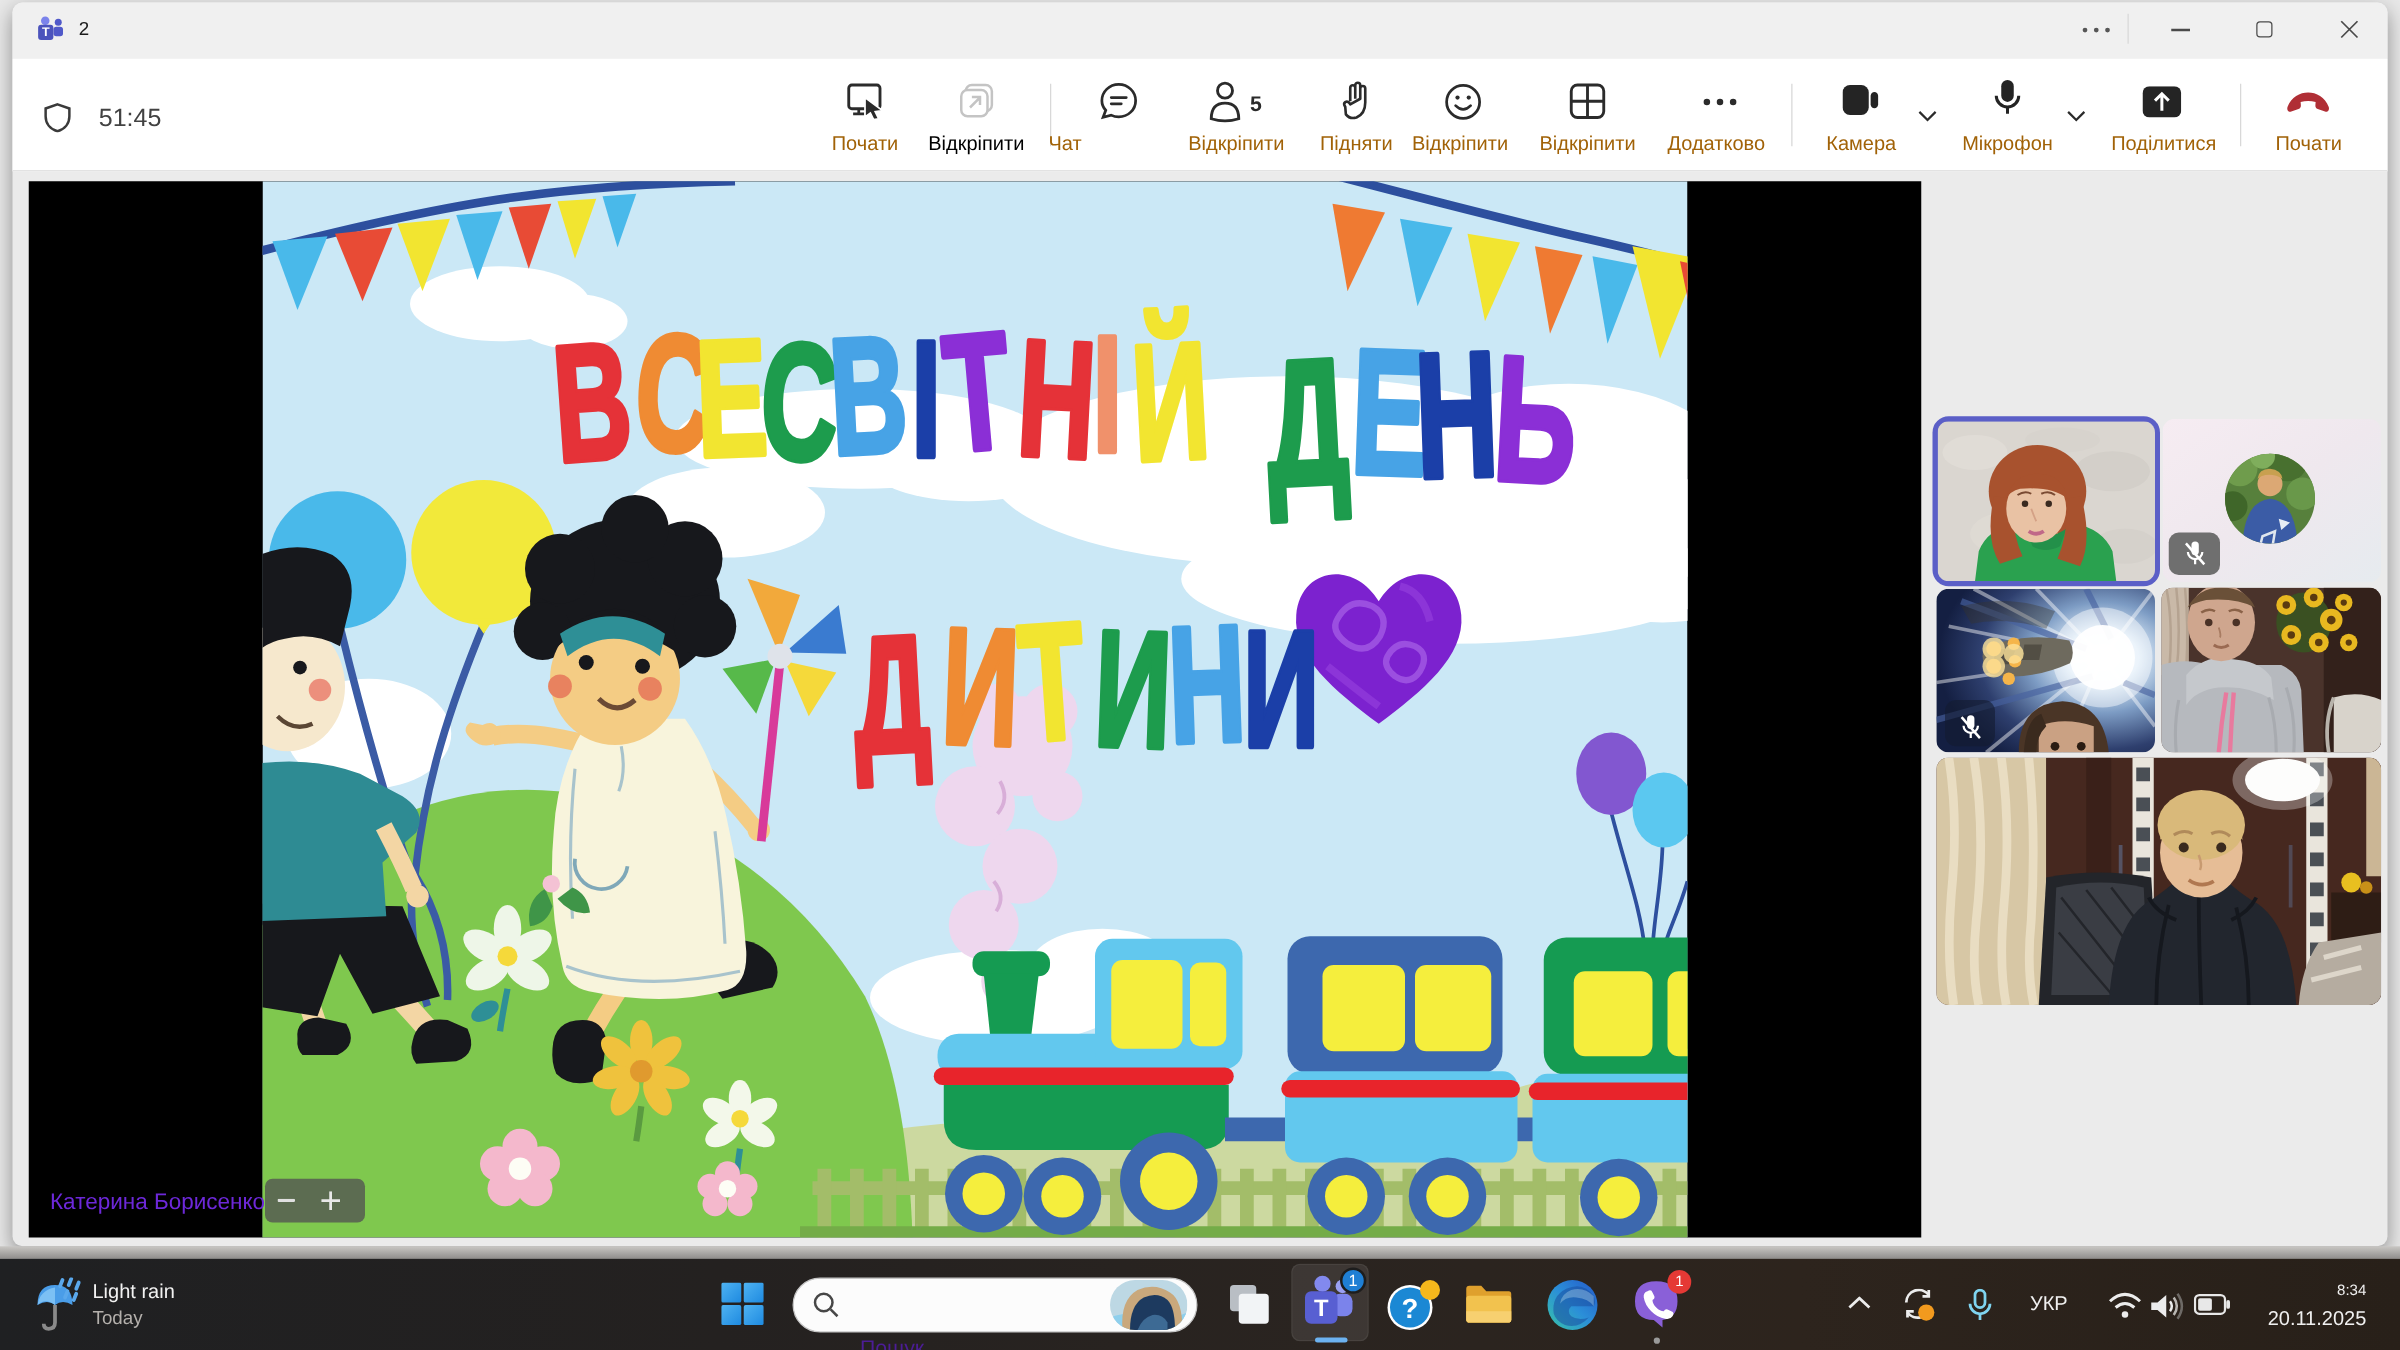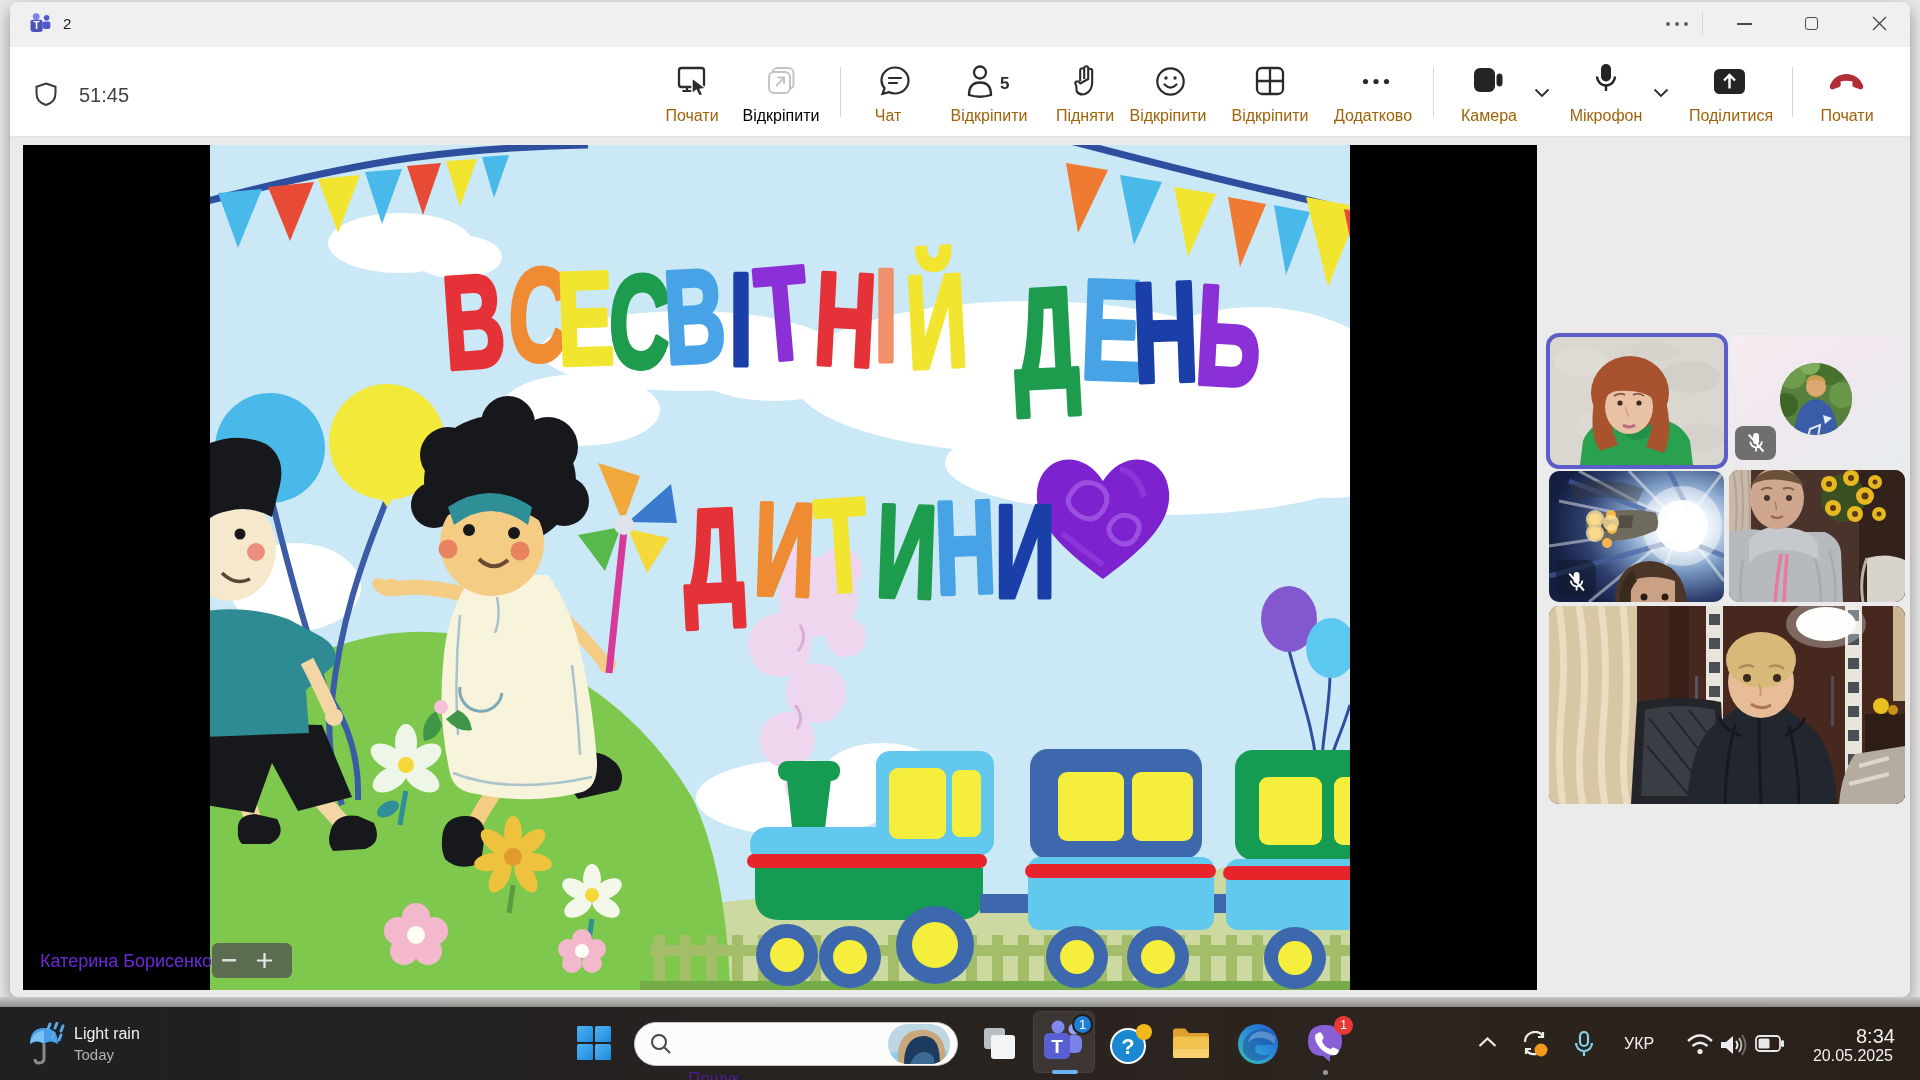--- a/index.html
+++ b/index.html
@@ -64,21 +64,21 @@
 <rect x="2" y="6" width="21" height="21" rx="5" fill="#fff" stroke="#c4c4c4" stroke-width="2"></rect>
 <path d="M9,20 L16.5,12.5 M10.5,11.5 h6.5 v6.5" fill="none" stroke="#c4c4c4" stroke-width="2"></path>
 </svg>
 <div class="tlbl gray" style="left:781px">Відкріпити</div>
 <div class="sep" style="left:840px"></div>
 
 <svg class="abs" style="left:879px;top:65px" width="32" height="32" viewBox="0 0 32 32">
 <path d="M16,2.5 C23.5,2.5 29.5,8.3 29.5,15.5 C29.5,22.7 23.5,28.5 16,28.5 C13.8,28.5 11.7,28 9.9,27.1 L3.5,28.8 L5.6,23.2 C3.6,21 2.5,18.4 2.5,15.5 C2.5,8.3 8.5,2.5 16,2.5 Z" fill="none" stroke="#2b2b2b" stroke-width="2.2"></path>
 <path d="M10,13 h12 M10,18 h8" stroke="#2b2b2b" stroke-width="2.2" stroke-linecap="round"></path>
 </svg>
-<div class="tlbl" style="left:888px">Чат</div>
+<div class="tlbl" style="left:852px">Чат</div>
 
 <svg class="abs" style="left:964px;top:64px" width="50" height="34" viewBox="0 0 50 34">
 <circle cx="16" cy="8.5" r="6" fill="none" stroke="#2b2b2b" stroke-width="2.3"></circle>
 <path d="M5,31 C5,22.5 8.5,18.5 16,18.5 C23.5,18.5 27,22.5 27,31 Q16,34.5 5,31 Z" fill="none" stroke="#2b2b2b" stroke-width="2.3"></path>
 <text x="36" y="25" font-size="17" font-weight="bold" fill="#2b2b2b" font-family="Liberation Sans">5</text>
 </svg>
 <div class="tlbl" style="left:989px">Відкріпити</div>
 
 <svg class="abs" style="left:1072px;top:64px" width="28" height="33" viewBox="0 0 28 33">
 <path d="M8.2,17 V6.2 a2,2 0 0 1 4,0 V15 M12.2,14.5 V4.2 a2,2 0 0 1 4,0 V15 M16.2,15 V6.8 a2,2 0 0 1 4,0 V18 q0,9 -7,12 q-5.5,1.5 -8.5,-2.5 L4.2,21.5 q-1.8,-2.5 0,-3.8 q1.8,-1.2 3.4,0.8 l0.6,1 Z" fill="none" stroke="#2b2b2b" stroke-width="2.1" stroke-linejoin="round"></path>
@@ -752,14 +752,14 @@
 <path d="M2,9 H7 L14,3 V21 L7,15 H2 Z" fill="#ececec"></path>
 <path d="M17,8 Q20,12 17,16" fill="none" stroke="#ececec" stroke-width="2"></path>
 <path d="M20,5 Q25,12 20,19" fill="none" stroke="#b9b6b2" stroke-width="2"></path>
 <path d="M23,2 Q30,12 23,22" fill="none" stroke="#6e6a66" stroke-width="2"></path>
 </svg>
 <svg class="abs" style="left:1755px;top:1035px" width="29" height="17" viewBox="0 0 29 17">
 <rect x="1" y="1" width="24" height="15" rx="3.5" fill="none" stroke="#e8e8e8" stroke-width="1.8"></rect>
 <rect x="3.5" y="3.5" width="11" height="10" rx="1.5" fill="#e8e8e8"></rect>
 <rect x="26" y="5" width="3" height="7" rx="1.5" fill="#e8e8e8"></rect>
 </svg>
-<div class="tray" style="left:1856px;top:1025px;font-size:20px;width:37px;text-align:left">8:34</div>
-<div class="tray" style="left:1806px;top:1047px;font-size:16px;width:87px;text-align:right">20.05.2025</div>
+<div class="tray" style="left:1856px;top:1025px;font-size:12px;width:37px;text-align:right">8:34</div>
+<div class="tray" style="left:1806px;top:1047px;font-size:16px;width:87px;text-align:right">20.11.2025</div>
 
 </body></html>

